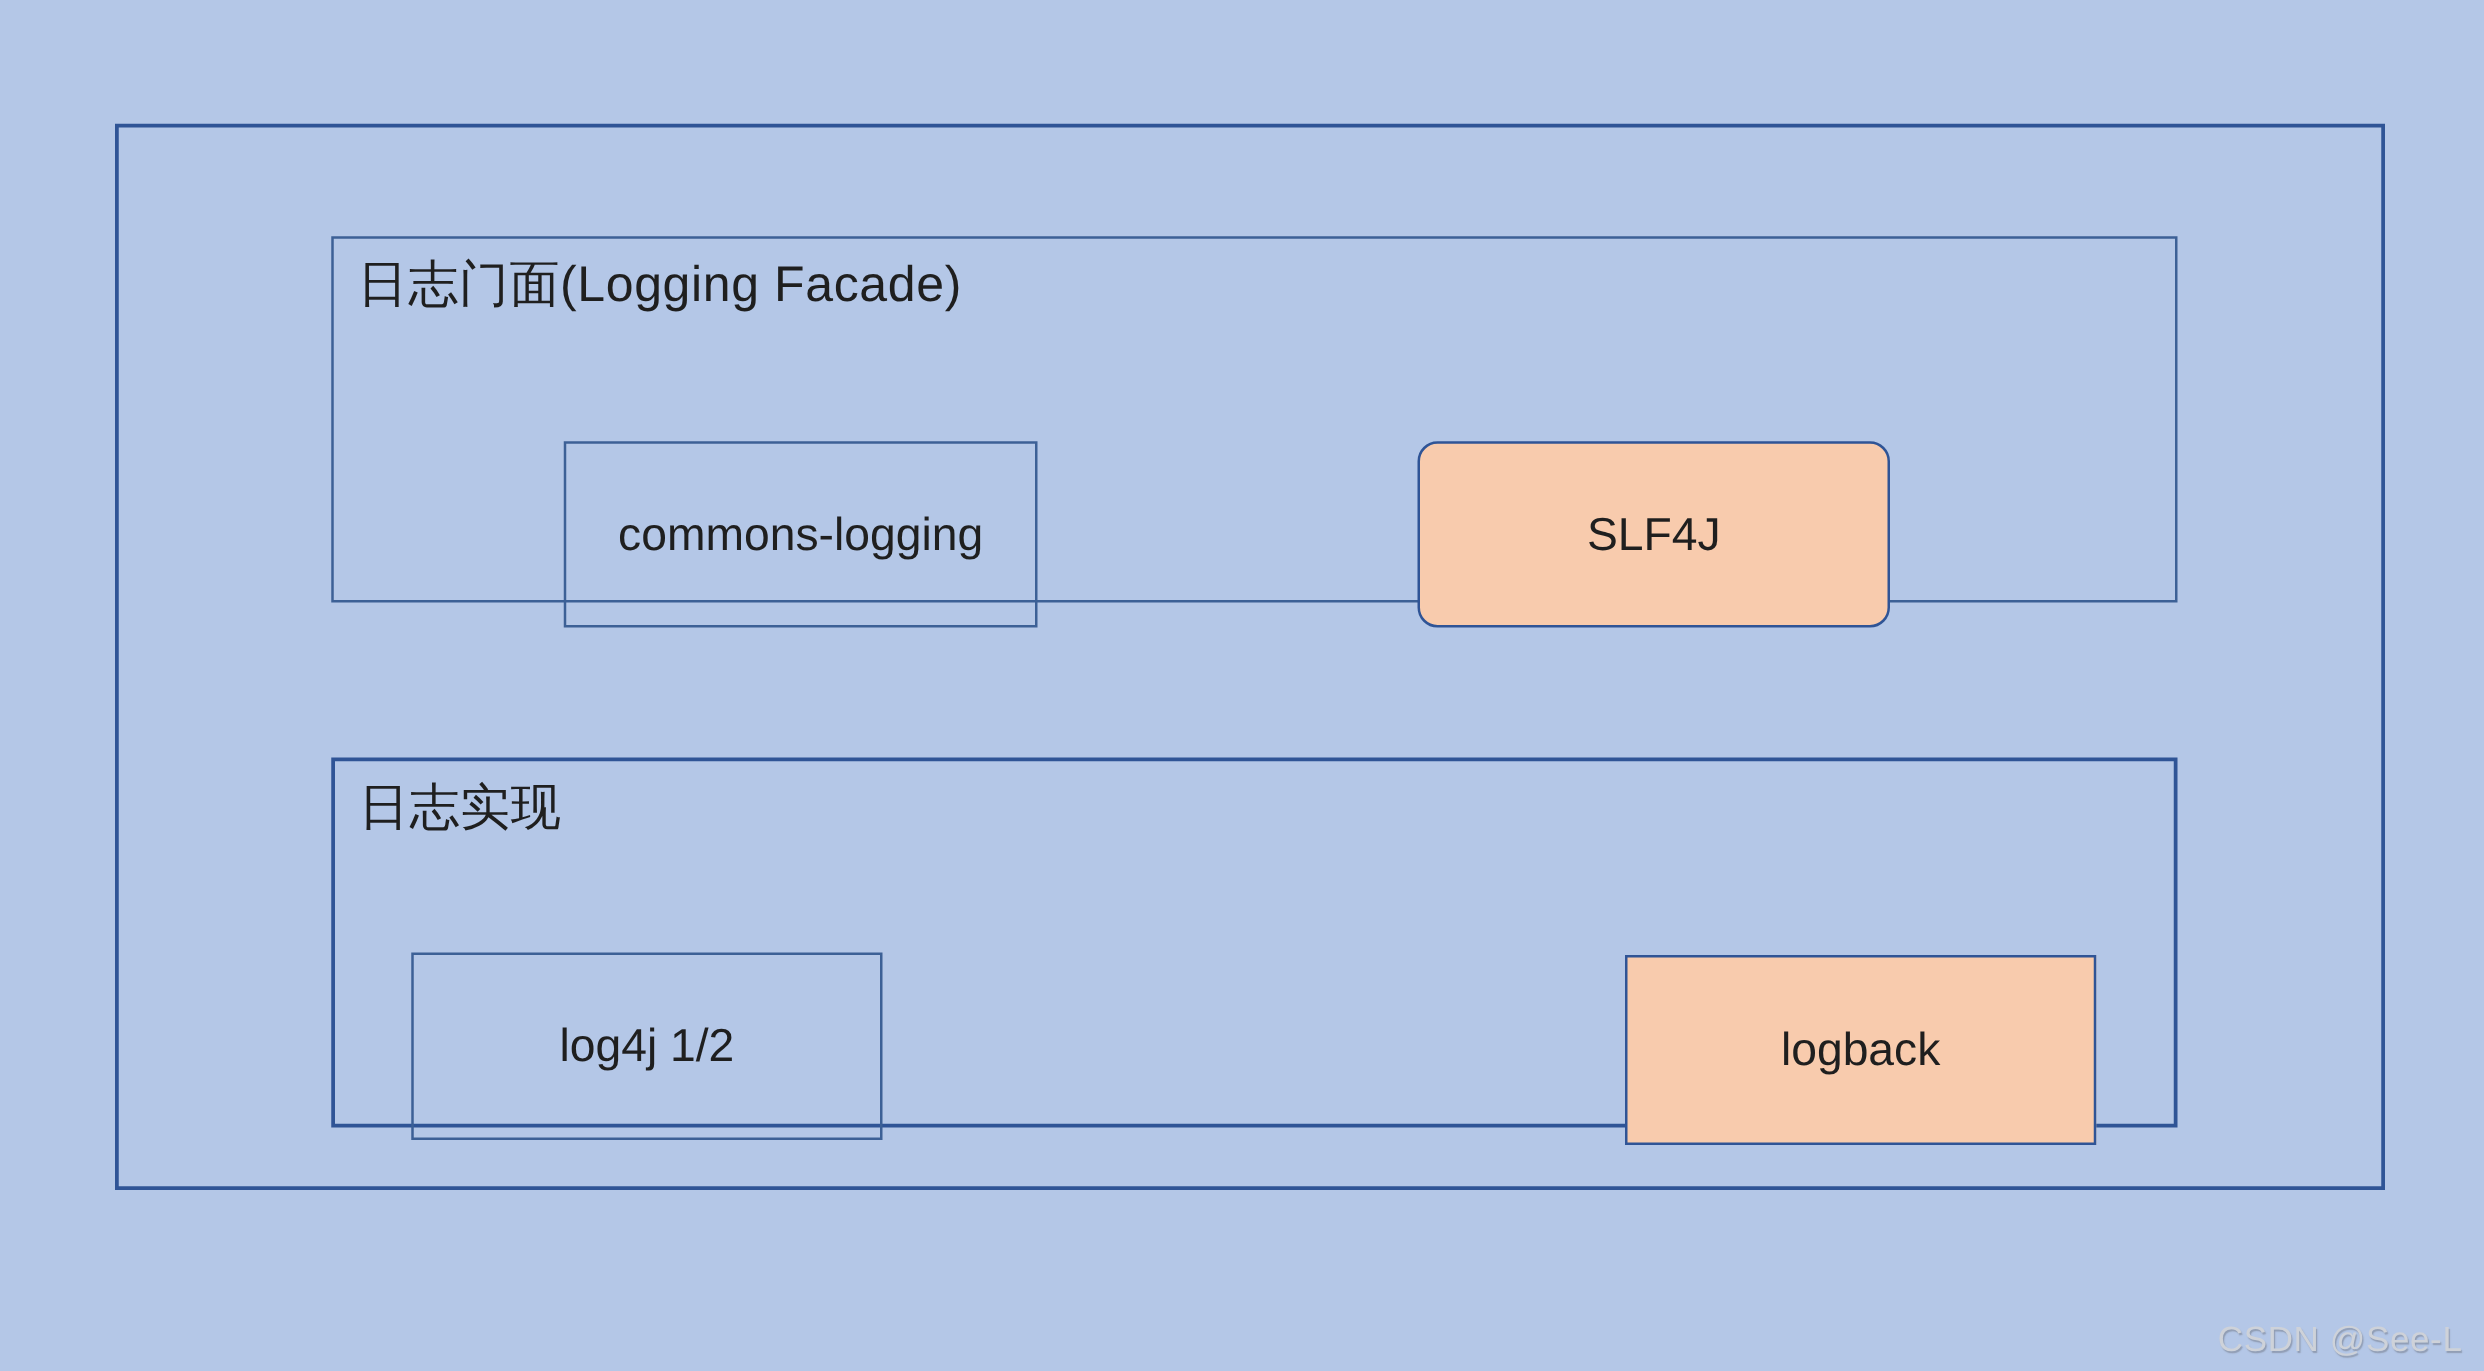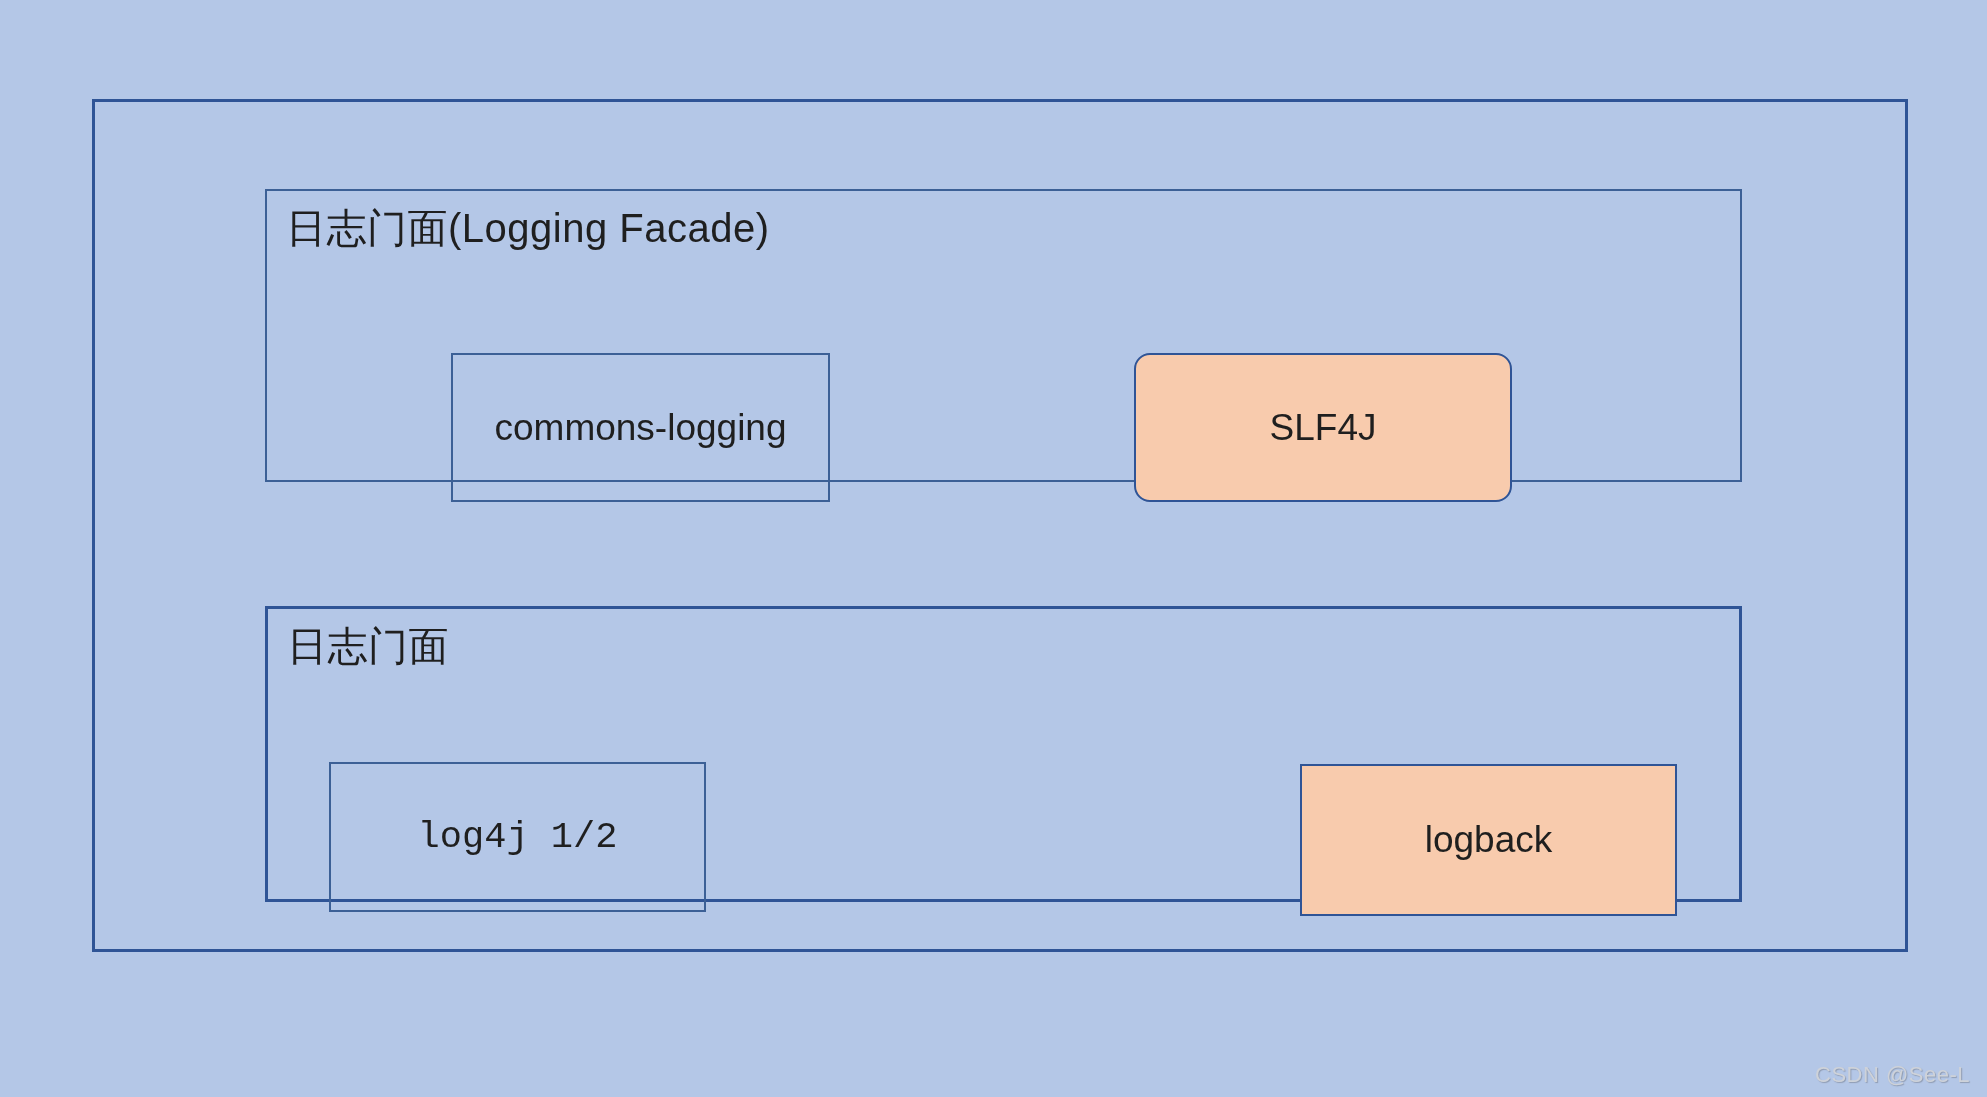--- a/index.html
+++ b/index.html
@@ -59,27 +59,27 @@
     margin-top: 48px;
   }
   .node.accent {
     background: var(--accent-fill);
     border-color: var(--border-strong);
   }
   
   .node.commons { left: 184px; top: 114px; width: 379px; height: 149px; }
   .node.slf4j   { left: 867px; top: 114px; width: 378px; height: 149px; border-radius: 16px; }
   
-  .node.log4j   { left: 61px;   top: 105px; width: 377px; height: 150px; font-family: Liberation Mono, monospace; }
+  .node.log4j   { left: 61px;   top: 105px; width: 377px; height: 150px; }
   .node.jul     { left: 547px;  top: 105px; width: 378px; height: 150px; }
   .node.logback { left: 1032px; top: 107px; width: 377px; height: 152px; }
   .watermark {
     position: absolute;
     right: 17px; bottom: 9px;
-    font-size: 22px;
+    font-size: 28px;
     color: var(--watermark);
     text-shadow: 1px 1px 1px rgba(100,104,115,0.45);
     letter-spacing: 0.5px;
   }
 </style>
 </head>
 <body>
 
 <div class="canvas">
   <div class="outer-box">
@@ -90,21 +90,21 @@
       <div class="node plain commons">
         <span>commons-logging</span>
       </div>
 
       <div class="node accent slf4j">
         <span>SLF4J</span>
       </div>
     </div>
 
     <div class="section impl">
-      <div class="section-title">日志门面</div>
+      <div class="section-title">日志实现</div>
 
       <div class="node plain log4j">
         <span>log4j 1/2</span>
       </div>
 
 
       <div class="node accent logback">
         <span>logback</span>
       </div>
     </div>

